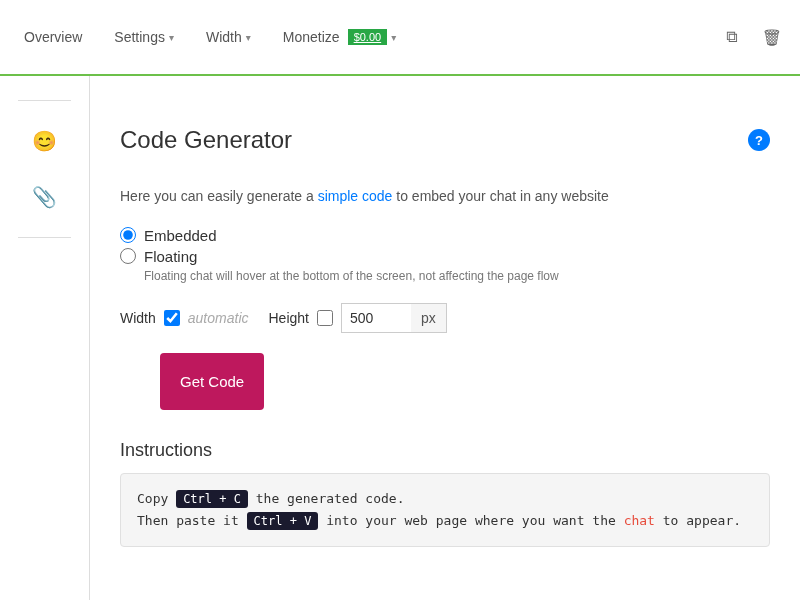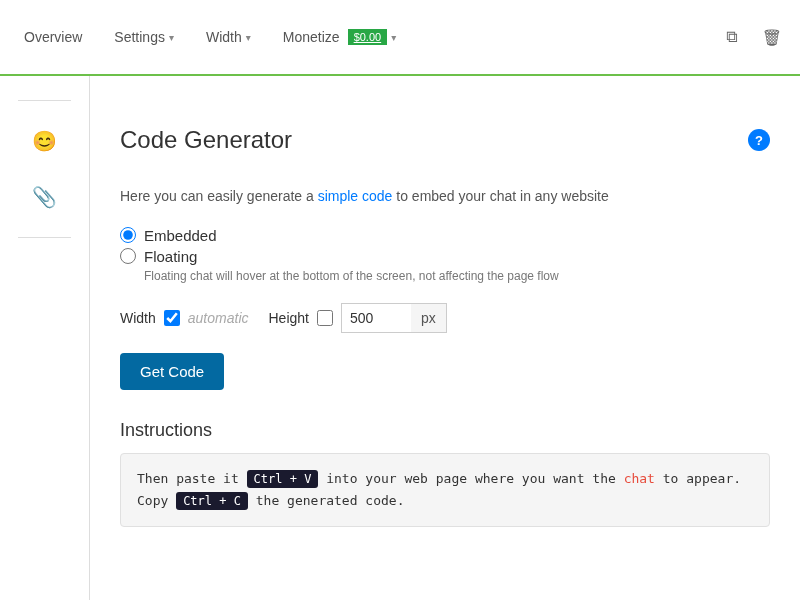--- a/index.html
+++ b/index.html
@@ -205,28 +205,29 @@
       padding: 6px 10px;
       background: #f5f5f5;
       border: 1px solid #ccc;
       border-left: none;
       color: #555;
       font-size: 14px;
     }
 
     
     .get-code-btn {
-      background: #0369a1;
+      background: #be185d;
       color: #fff;
       border: none;
-      padding: 10px 20px;
+      padding: 20px 20px;
       font-size: 15px;
       border-radius: 4px;
       cursor: pointer;
       margin-bottom: 30px;
+      margin-left: 40px;
     }
 
     
     .instructions-title {
       font-size: 18px;
       font-weight: normal;
       color: #333;
       margin-bottom: 12px;
     }
     .instructions-box {
@@ -338,21 +339,21 @@
         </div>
       </div>
     </div>
 
     <button class="get-code-btn">Get Code</button>
 
     <h2 class="instructions-title">Instructions</h2>
 
     <div class="instructions-box">
       <div>
+        <span>Copy </span><span class="kbd">Ctrl + C</span><span> the generated code.</span>
+      </div>
+      <div>
         <span>Then paste it </span><span class="kbd">Ctrl + V</span><span> into your web page where you want the <span class="red-text">chat</span> to appear.</span>
       </div>
-      <div>
-        <span>Copy </span><span class="kbd">Ctrl + C</span><span> the generated code.</span>
-      </div>
     </div>
 
   </div>
 </div>
 
 </body></html>

